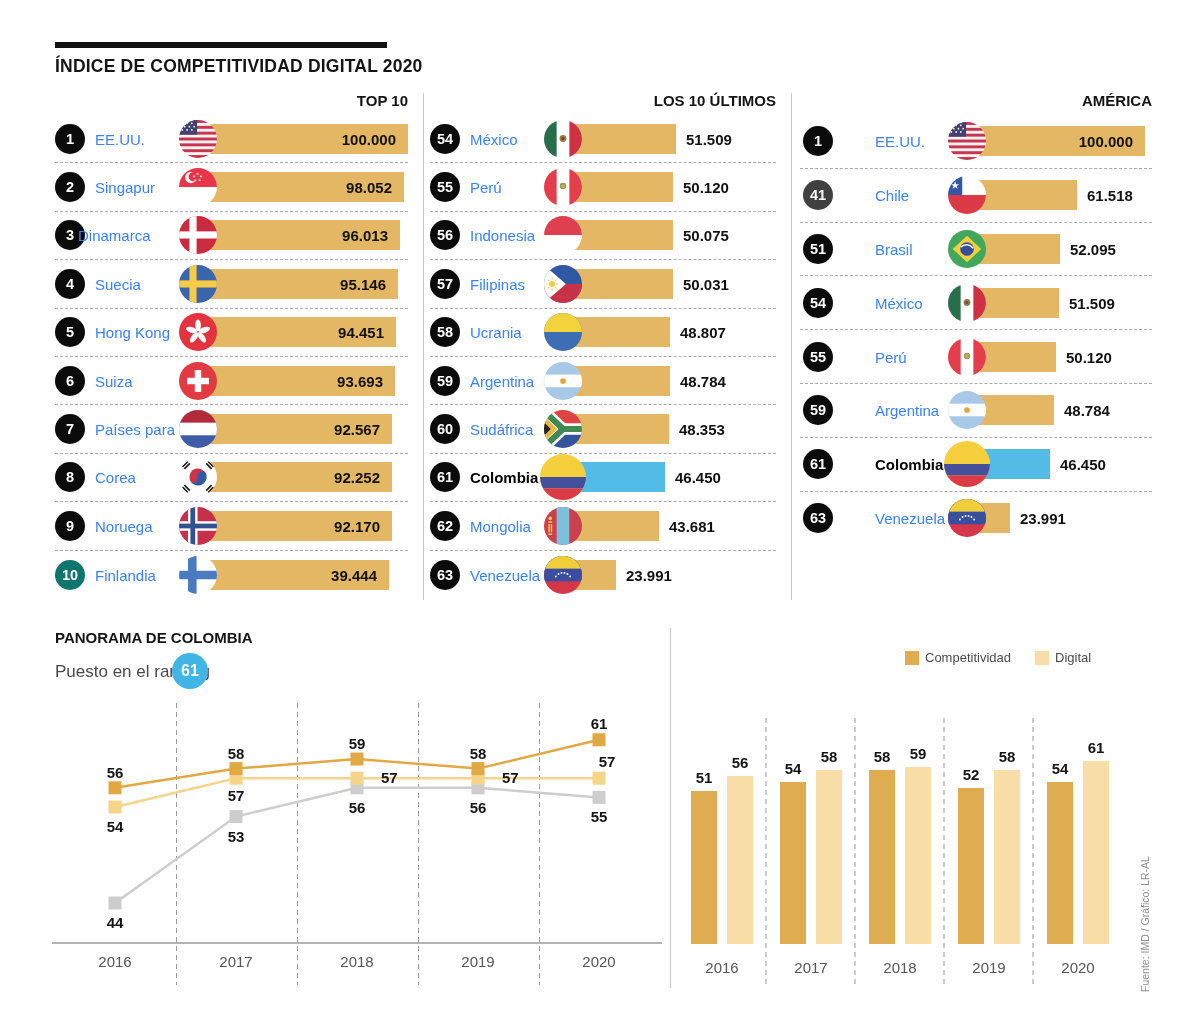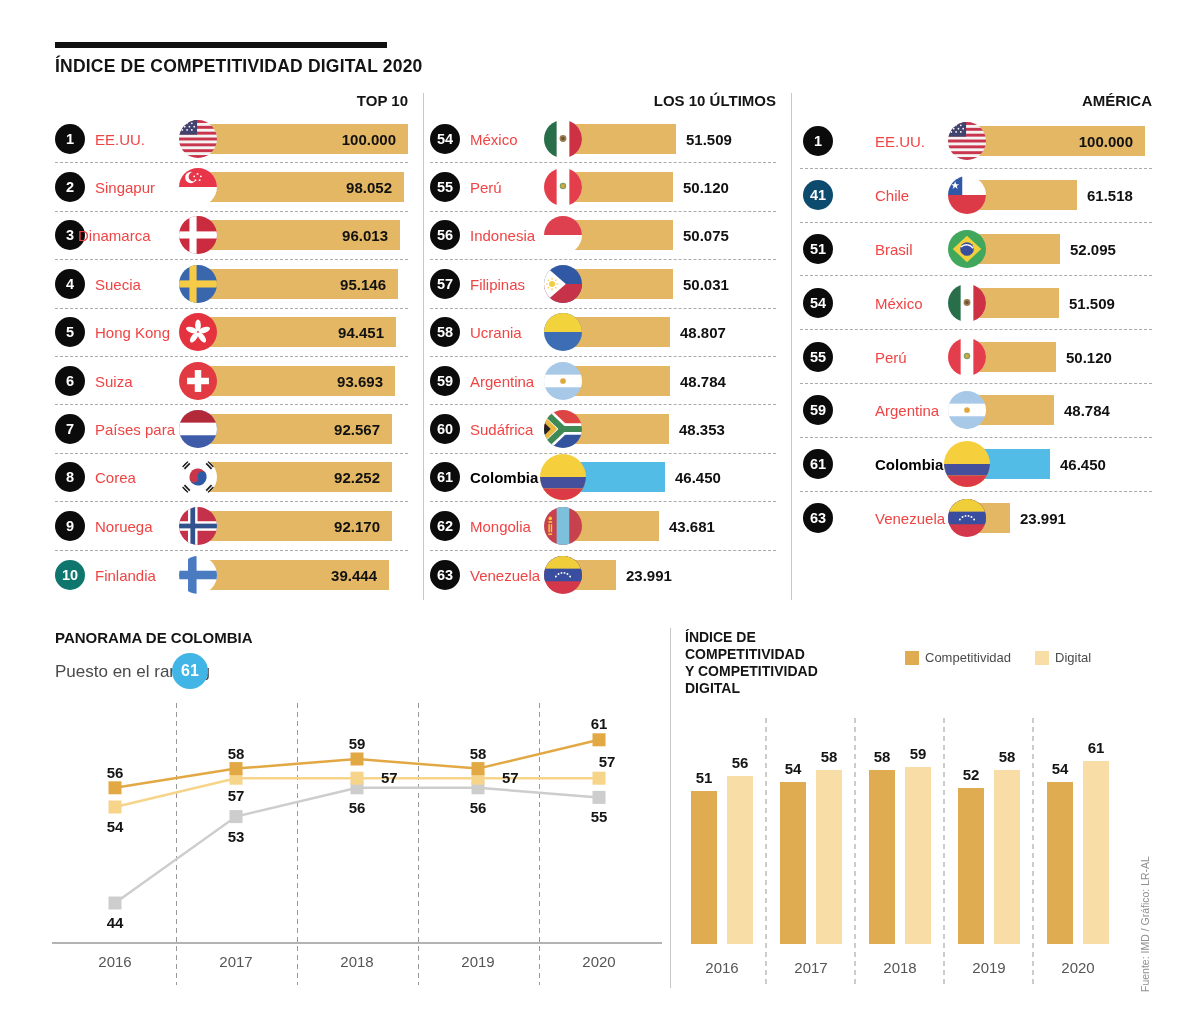--- a/index.html
+++ b/index.html
@@ -16,21 +16,21 @@
 .vline{width:1px;background:#C9C9C9}
 .rcol{position:absolute;top:115px}
 #rcol0{left:55px;width:353px}
 #rcol1{left:430px;width:346px}
 #rcol2{left:800px;width:352px}
 .rrow{position:relative}
 .rrow.sep{border-bottom:1px dashed #ABABAB}
 .rank{position:absolute;top:50%;transform:translateY(-50%);width:30px;height:30px;border-radius:50%;
   background:#0B0B0B;color:#fff;font-weight:bold;font-size:14.5px;
   display:flex;align-items:center;justify-content:center}
-.cname{position:absolute;top:50%;transform:translateY(-50%);font-size:15px;color:#ef4444;white-space:nowrap}
+.cname{position:absolute;top:50%;transform:translateY(-50%);font-size:15px;color:#3b82f6;white-space:nowrap}
 .cname.hl{font-weight:bold;color:#000}
 .sbar{position:absolute;top:50%;transform:translateY(-50%);height:30px}
 .val{position:absolute;top:50%;transform:translateY(-50%);font-size:15px;font-weight:bold;color:#111;white-space:nowrap}
 .vin{text-align:right}
 .flagw{position:absolute;top:50%;transform:translateY(-50%)}
 .flagw svg{display:block}
 .ptitle{left:55px;top:629px;font-size:15px;font-weight:bold;color:#141414}
 .plabel{left:55px;top:662px;font-size:17px;color:#4A4A4A}
 .badge{left:172px;top:653px;width:36px;height:36px;border-radius:50%;color:#fff;font-weight:bold;
   font-size:16px;display:flex;align-items:center;justify-content:center}
@@ -591,21 +591,21 @@
                 <circle cx="16" cy="7" r="0.9"></circle>
                 <circle cx="3.5" cy="10.5" r="0.9"></circle>
                 <circle cx="8.5" cy="10.5" r="0.9"></circle>
                 <circle cx="13.5" cy="10.5" r="0.9"></circle>
               </g>
             </g>
           </svg>
         </span>
       </div>
       <div class="rrow sep" style="height: 53.8px;">
-        <span class="rank" style="left:3px;background:#0c4a6e">41</span>
+        <span class="rank" style="left:3px;background:#404040">41</span>
         <span class="cname" style="left:75px">Chile</span>
         <div class="sbar" style="left:167px;width:110px;background:#E3B763"></div>
         <span class="val" style="left:287px">61.518</span>
         <span class="flagw" style="left:148px;width:38px;height:38px">
           <svg width="38" height="38" viewBox="0 0 40 40">
             <defs>
               <clipPath id="fc23">
                 <circle cx="20" cy="20" r="20"></circle>
               </clipPath>
             </defs>
@@ -797,24 +797,20 @@
       <rect x="189.5" y="72.1" width="13" height="13" fill="#E2A844"></rect>
       <text x="196" y="68.6" class="dlbl">58</text>
       <rect x="310.5" y="62.5" width="13" height="13" fill="#E2A844"></rect>
       <text x="317" y="59" class="dlbl">59</text>
       <rect x="431.5" y="72.1" width="13" height="13" fill="#E2A844"></rect>
       <text x="438" y="68.6" class="dlbl">58</text>
       <rect x="552.5" y="43.30000000000001" width="13" height="13" fill="#E2A844"></rect>
       <text x="559" y="38.80000000000001" class="dlbl">61</text>
     </svg>
 
-  <div class="abs ititle">ÍNDICE DE
-COMPETITIVIDAD
-Y COMPETITIVIDAD
-DIGITAL</div>
 
   <div class="abs legend" id="ilegend">
     <span class="litem">
       <span class="sw" style="background: rgb(223, 172, 82);"></span>
       <span>Competitividad</span>
     </span>
     <span class="litem">
       <span class="sw" style="background: rgb(248, 221, 166);"></span>
       <span>Digital</span>
     </span>

